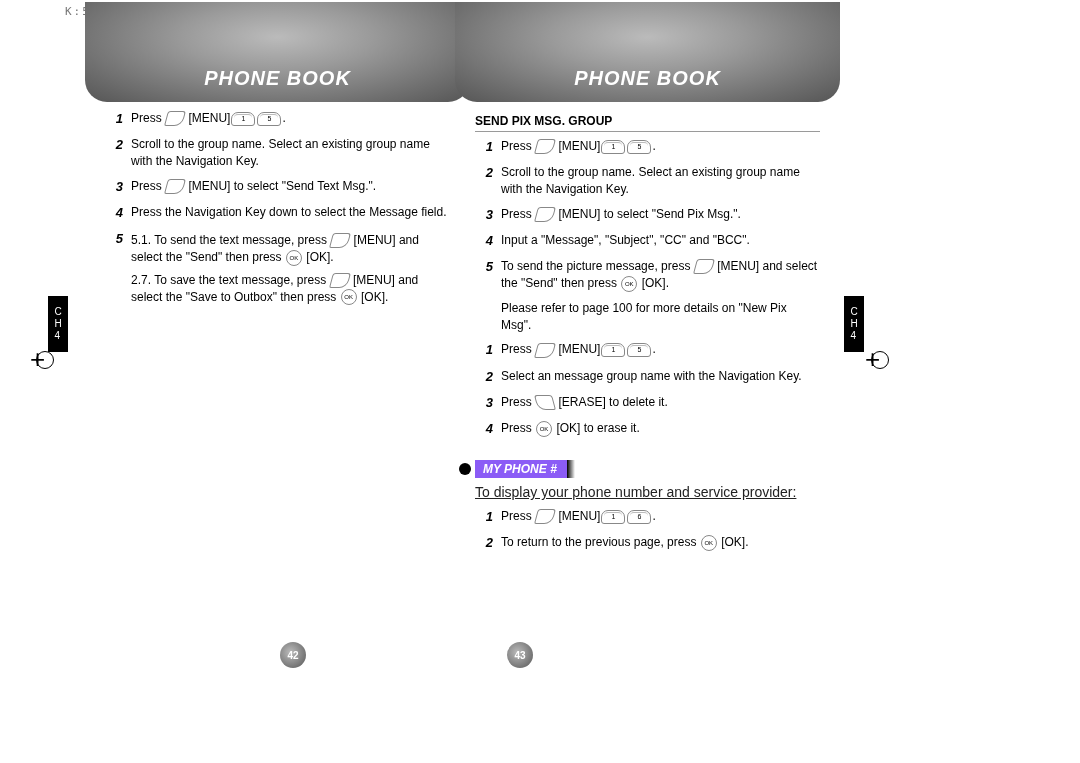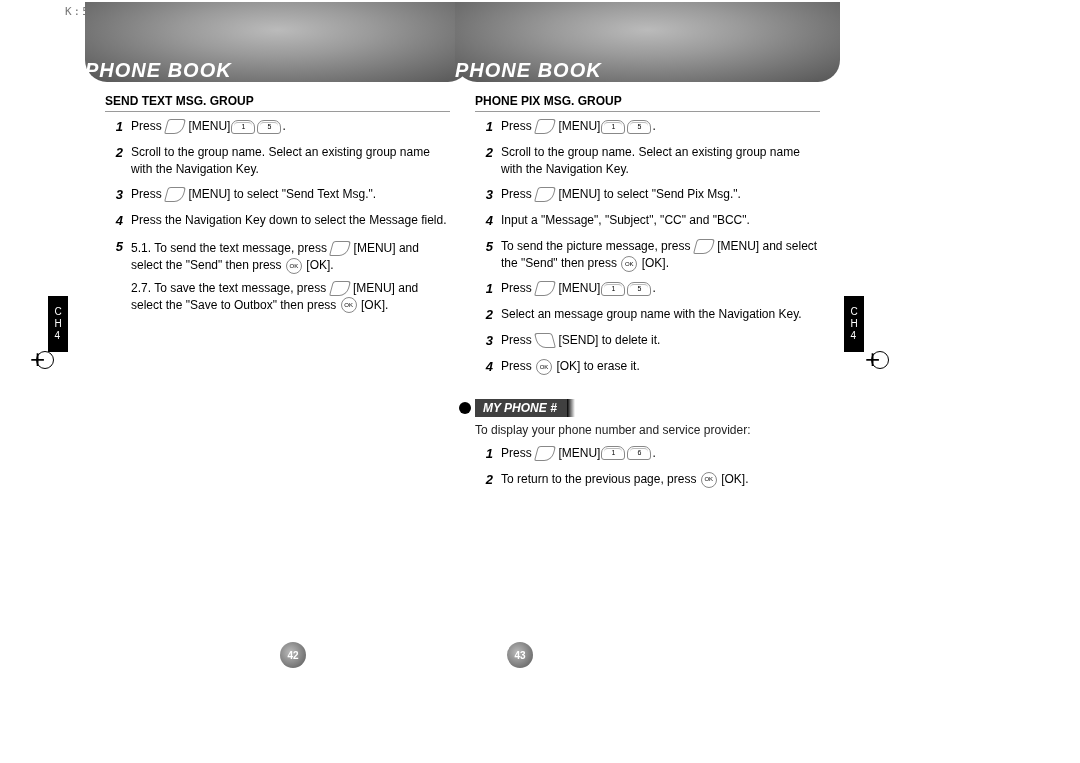--- a/index.html
+++ b/index.html
@@ -33,29 +33,29 @@
     position: absolute;
     top: 0;
     width: 385px;
     height: 763px;
   }
   .page-left { left: 85px; }
   .page-right { left: 455px; }
 
   .banner {
     position: relative;
-    height: 80px;
+    height: 100px;
     margin-top: 2px;
     border-radius: 0 0 22px 22px;
     background: radial-gradient(ellipse at 50% 35%, #bbb 0%, #9a9a9a 35%, #6f6f6f 75%, #555 100%);
     color: #fff;
     display: flex;
     align-items: flex-end;
-    justify-content: flex-start;
-    padding-bottom: 0;
+    justify-content: center;
+    padding-bottom: 12px;
     box-sizing: border-box;
   }
   .banner span {
     font-weight: bold;
     font-style: italic;
     font-size: 20px;
     letter-spacing: 1px;
   }
 
   .content {
@@ -148,21 +148,21 @@
     vertical-align: middle;
     margin: 0 1px;
     align-items: center;
     justify-content: center;
     font-size: 6px;
     background: #fff;
   }
 
   .tag {
     display: inline-block;
-    background: #404040;
+    background: #8b5cf6;
     color: #fff;
     font-weight: bold;
     font-style: italic;
     font-size: 12px;
     padding: 2px 10px 2px 8px;
     position: relative;
     margin-top: 14px;
     margin-bottom: 2px;
   }
   .tag::before {
@@ -180,23 +180,24 @@
     content: "";
     position: absolute;
     right: -8px;
     top: 0;
     bottom: 0;
     width: 8px;
     background:
       linear-gradient(to right, #000 0%, transparent 100%);
   }
   .tag-sub {
-    font-size: 12px;
+    font-size: 14px;
     margin: 4px 0 8px 0;
     color: #222;
+    text-decoration: underline;
   }
 
   .chtab {
     position: absolute;
     width: 20px;
     height: 56px;
     background: #000;
     color: #fff;
     font-size: 10px;
     display: flex;
@@ -274,21 +275,20 @@
 <div class="chtab left">C<br>H<br>4</div>
 <div class="chtab right">C<br>H<br>4</div>
 
 <div class="spread">
 
   <div class="page page-left">
     <div class="banner">
       <span>PHONE BOOK</span>
     </div>
     <div class="content">
-      <div class="section-title">SEND TEXT MSG. GROUP</div>
       <ul class="steps">
         <li>
           <div class="num">1</div>
           <div class="body">
             <span>Press</span>
             <span class="icon-soft"></span>
             <span>[MENU]</span><span class="icon-key">1</span><span class="icon-key">5</span><span>.</span>
           </div>
         </li>
         <li>
@@ -329,21 +329,21 @@
       </ul>
     </div>
   </div>
 
   <div class="page page-right">
     <div class="banner">
       <span>PHONE BOOK</span>
     </div>
     <div class="content">
 
-      <div class="section-title">PHONE PIX MSG. GROUP</div>
+      <div class="section-title">SEND PIX MSG. GROUP</div>
       <ul class="steps">
         <li>
           <div class="num">1</div>
           <div class="body">
             <span>Press</span>
             <span class="icon-soft"></span>
             <span>[MENU]</span><span class="icon-key">1</span><span class="icon-key">5</span><span>.</span>
           </div>
         </li>
         <li>
@@ -366,40 +366,41 @@
           <div class="num">5</div>
           <div class="body">
             <span>To send the picture message, press</span>
             <span class="icon-soft"></span>
             <span>[MENU] and select the "Send" then press</span>
             <span class="icon-ok">OK</span>
             <span>[OK].</span>
           </div>
         </li>
       </ul>
+      <div class="note">Please refer to page 100 for more details on "New Pix Msg".</div>
 
       <ul class="steps">
         <li>
           <div class="num">1</div>
           <div class="body">
             <span>Press</span>
             <span class="icon-soft"></span>
             <span>[MENU]</span><span class="icon-key">1</span><span class="icon-key">5</span><span>.</span>
           </div>
         </li>
         <li>
           <div class="num">2</div>
           <div class="body">Select an message group name with the Navigation Key.</div>
         </li>
         <li>
           <div class="num">3</div>
           <div class="body">
             <span>Press</span>
             <span class="icon-soft right"></span>
-            <span>[SEND] to delete it.</span>
+            <span>[ERASE] to delete it.</span>
           </div>
         </li>
         <li>
           <div class="num">4</div>
           <div class="body">
             <span>Press</span>
             <span class="icon-ok">OK</span>
             <span>[OK] to erase it.</span>
           </div>
         </li>

